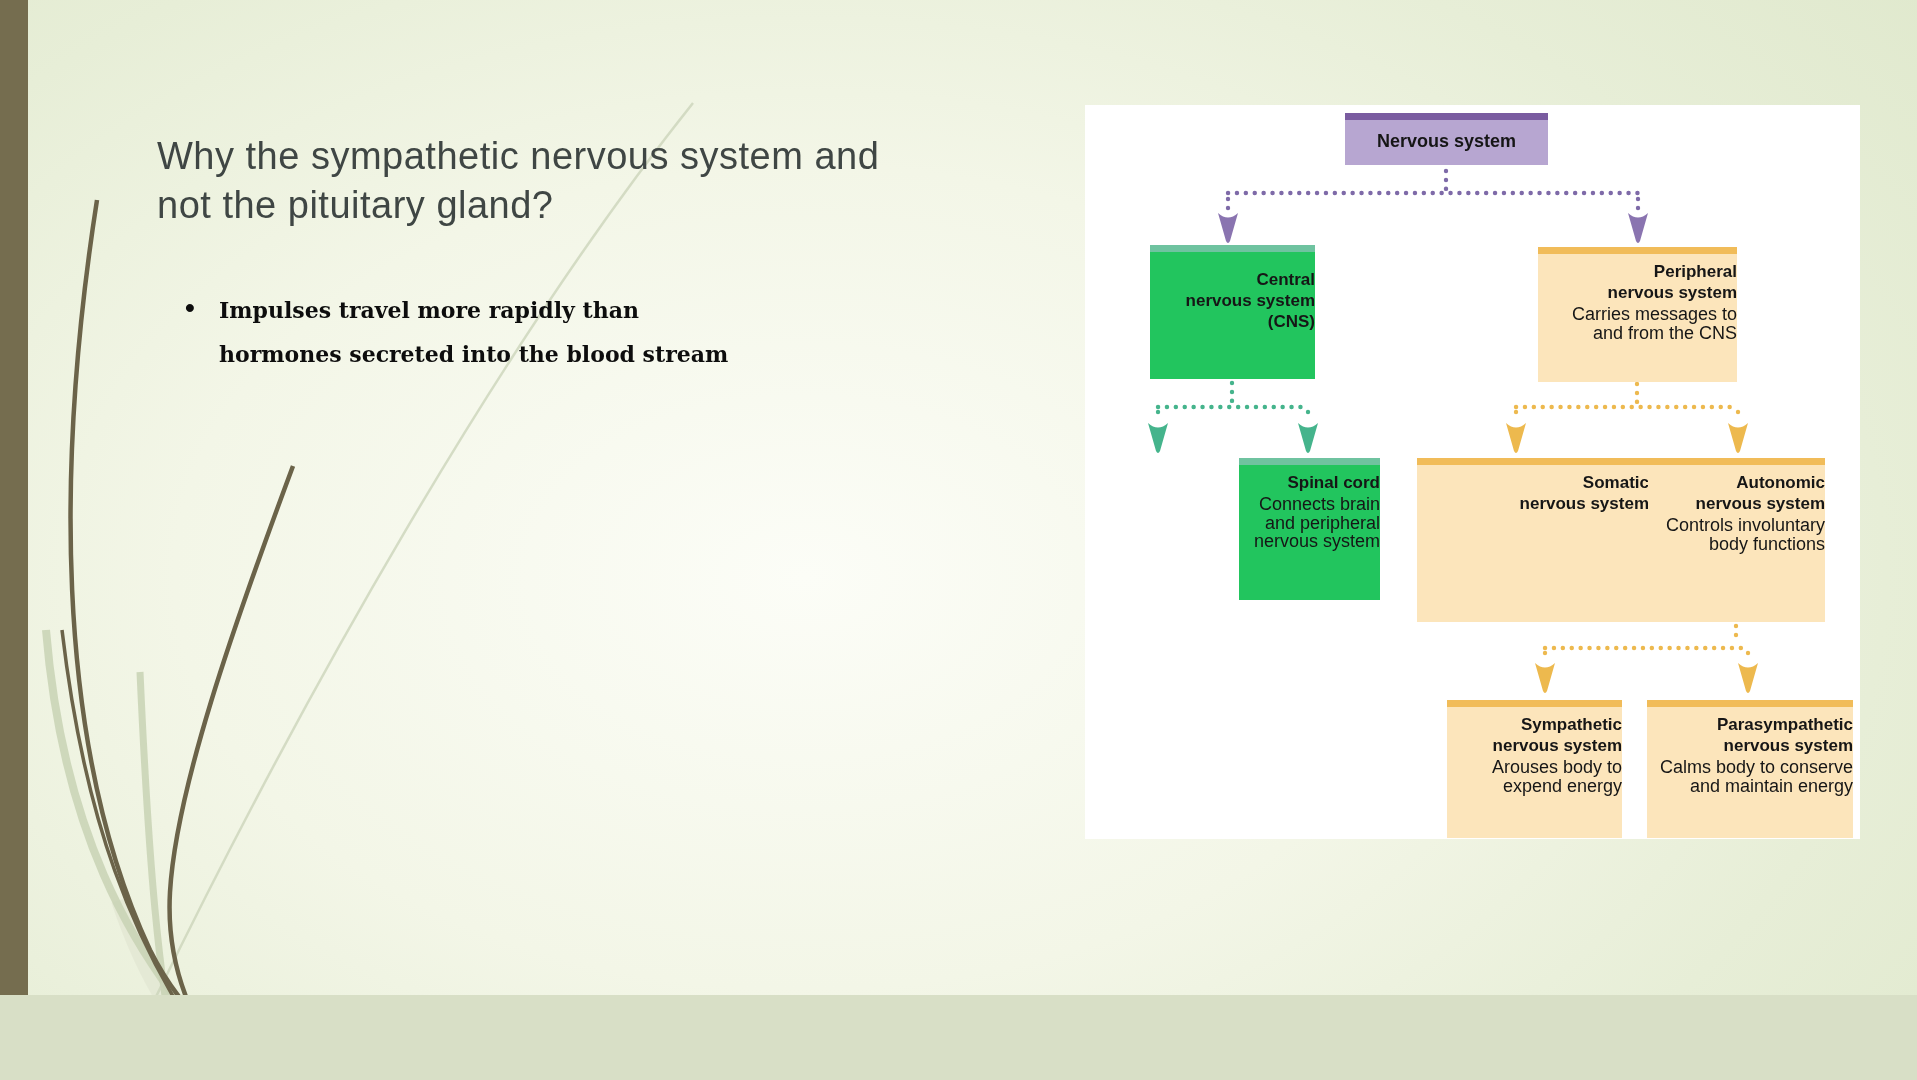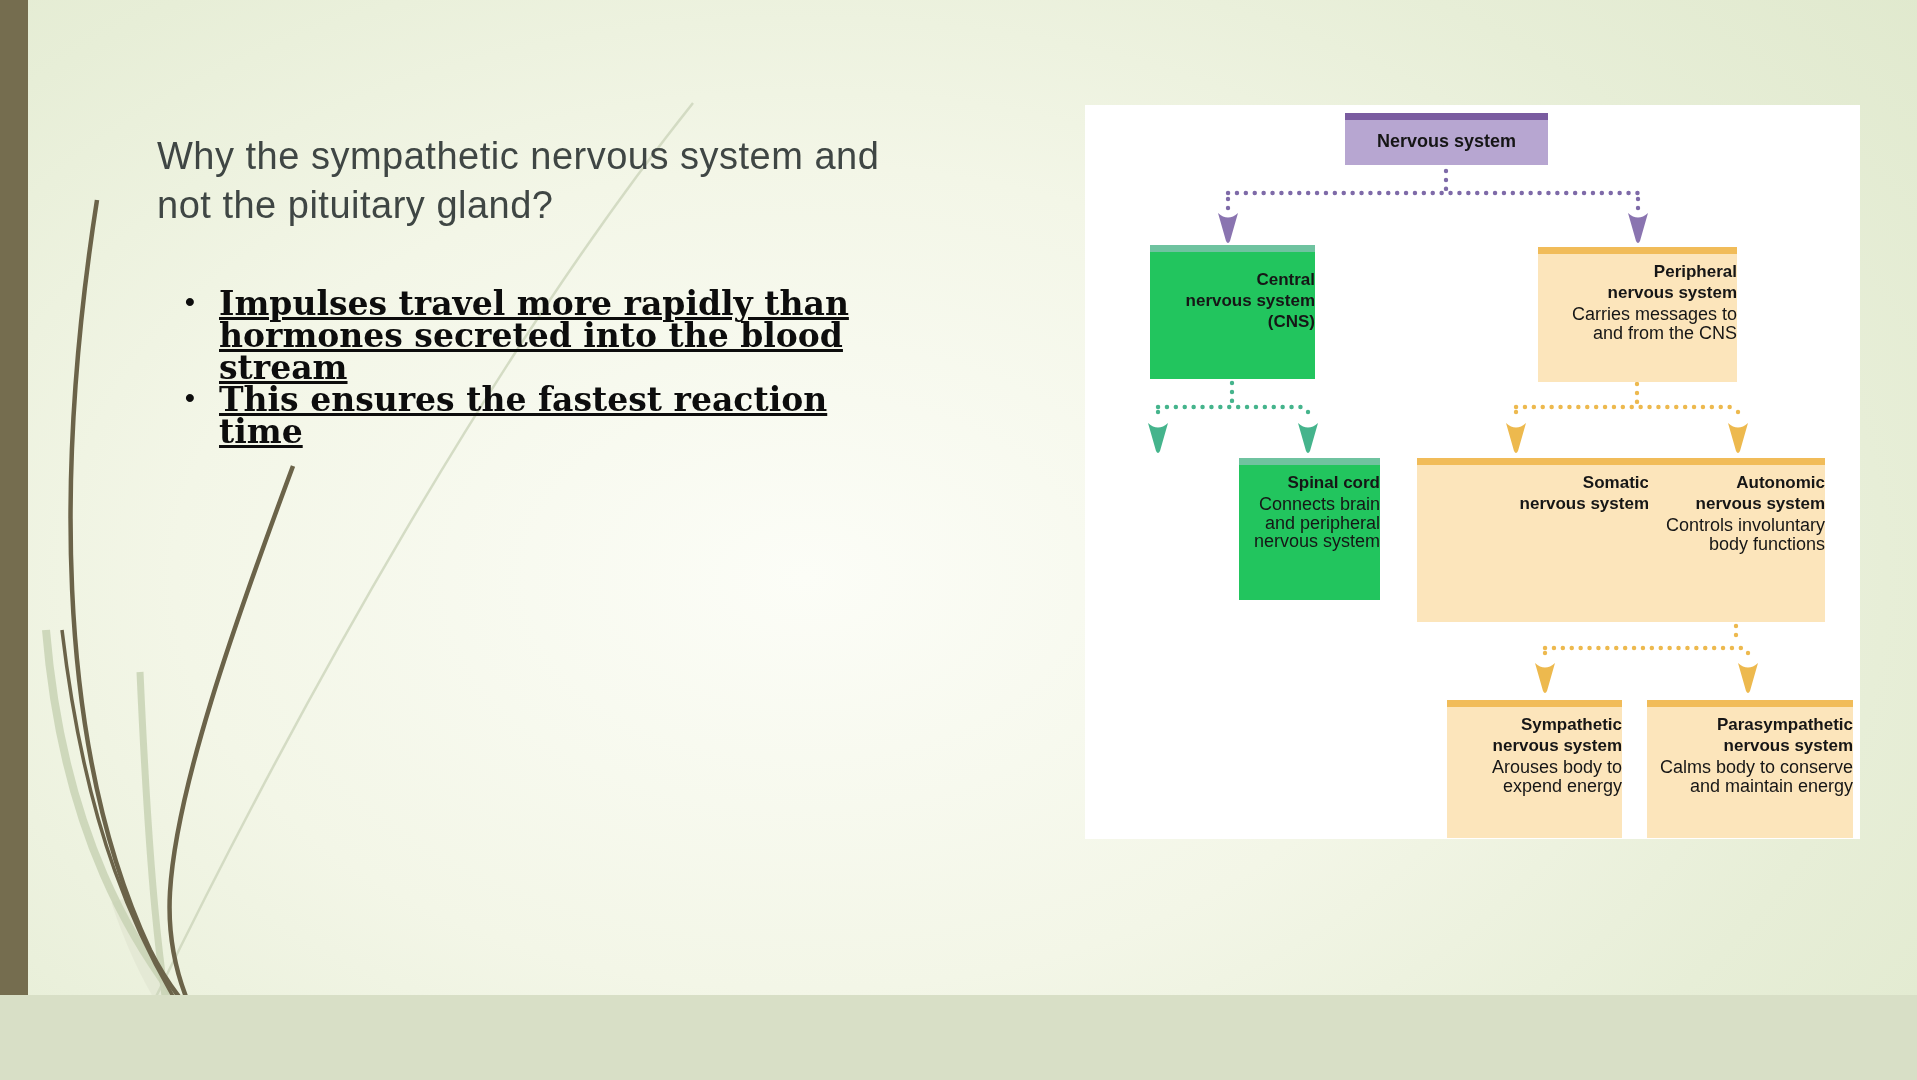--- a/index.html
+++ b/index.html
@@ -22,22 +22,22 @@
     font-size:38px;line-height:49px;letter-spacing:.5px;
     color:#3f4644;white-space:pre-line;
   }
   .bullets{
     position:absolute;left:183px;top:288px;width:720px;
     margin:0;padding:0;list-style:none;
   }
   .bullets li{
     position:relative;padding-left:36px;
     font-family:"DejaVu Serif","Liberation Serif",serif;
-    font-weight:700;font-size:33px;line-height:32px;
-    color:#0d0d0d;white-space:pre-line;text-decoration:underline;
+    font-weight:700;font-size:22px;line-height:44px;
+    color:#0d0d0d;white-space:pre-line;
   }
   .bullets li::before{
     content:"\2022";
     position:absolute;left:2px;top:-2px;font-size:28px;
     font-family:"Liberation Sans",sans-serif;
   }
 
   .panel{
     position:absolute;left:1085px;top:105px;width:775px;height:734px;
     background:#ffffff;
@@ -96,21 +96,20 @@
   </svg>
 
   <div class="left-bar"></div>
 
   <div class="title">Why the sympathetic nervous system and
 not the pituitary gland?</div>
 
   <ul class="bullets">
     <li>Impulses travel more rapidly than
 hormones secreted into the blood stream</li>
-    <li>This ensures the fastest reaction time</li>
   </ul>
 
   <div class="panel">
 
     <svg class="connectors" width="775" height="734" viewBox="0 0 775 734">
 
       <g>
         <line class="dots dots-purple" x1="361" y1="66" x2="361" y2="84"></line>
         <line class="dots dots-purple" x1="143" y1="88" x2="553" y2="88"></line>
         <line class="dots dots-purple" x1="143" y1="94" x2="143" y2="104"></line>

